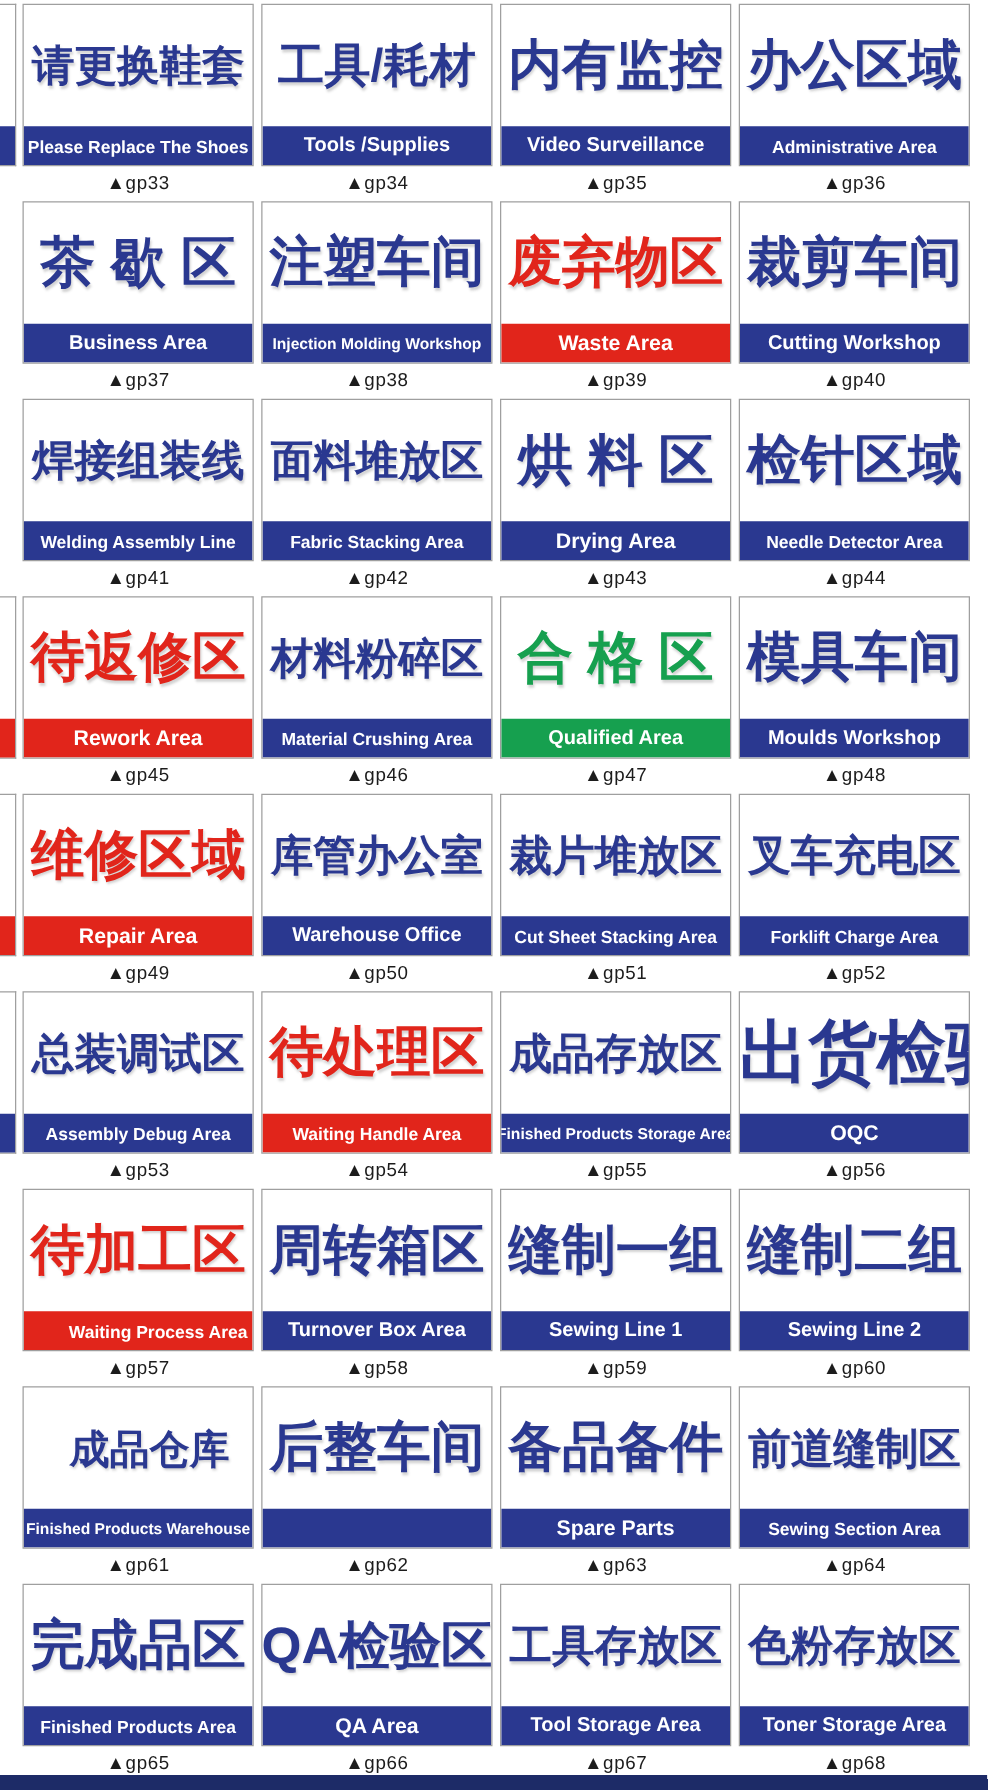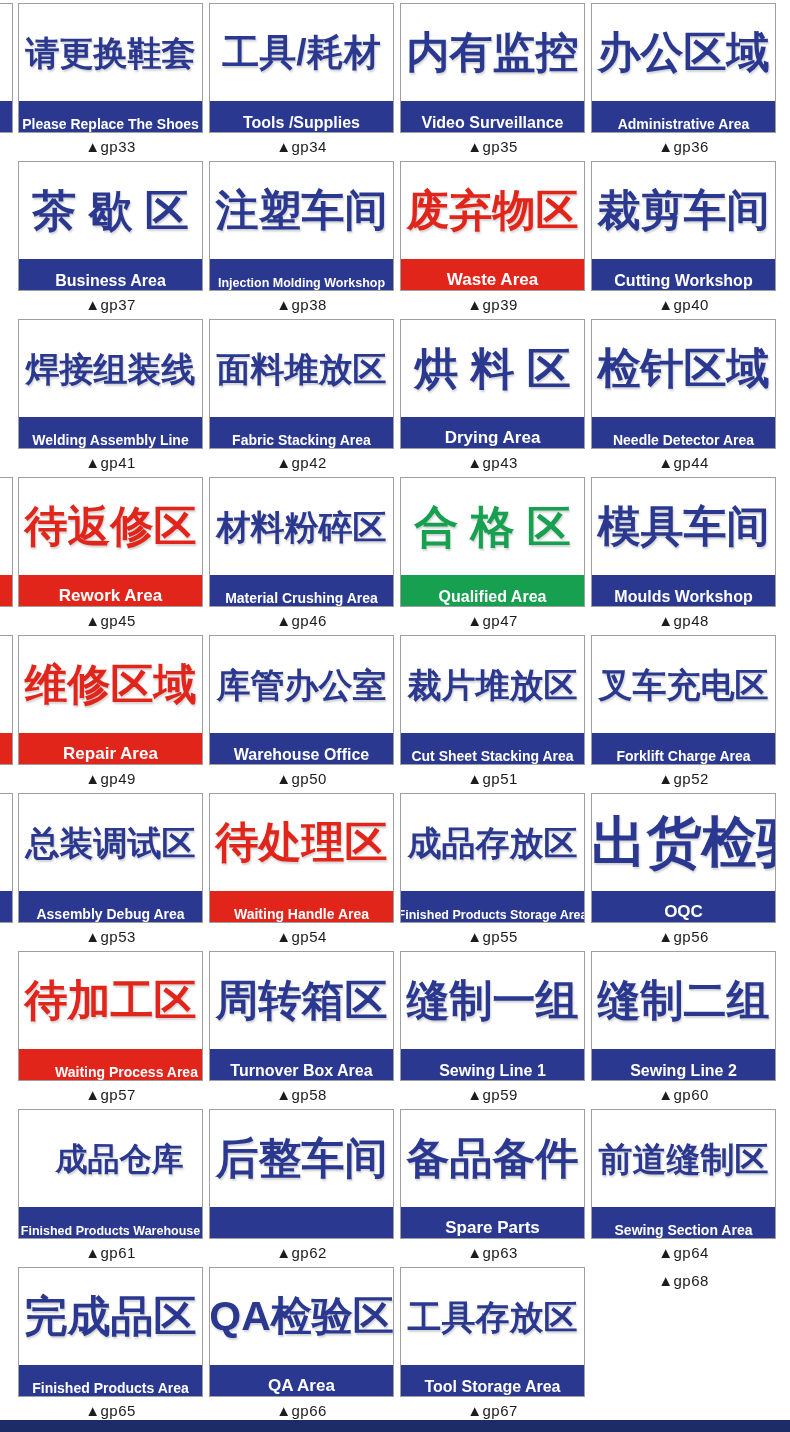--- a/index.html
+++ b/index.html
@@ -30,21 +30,21 @@
   .zh{
     flex:1;
     display:flex;align-items:center;justify-content:center;
     font-weight:bold;
     white-space:nowrap;
     text-shadow:1px 2px 2px rgba(50,50,50,.22);
     line-height:1;
   }
   .banner{
     height:31px;
-    display:flex;align-items:flex-end;justify-content:center;
+    display:flex;align-items:center;justify-content:center;
     color:#ffffff;font-weight:bold;
     white-space:nowrap;
   }
   .gp{
     height:26px;
     display:flex;align-items:center;justify-content:center;
     font-size:15px;color:#1c1c1c;letter-spacing:.5px;
   }
   
   .c-blue .zh{color:var(--blue);}   .c-blue .banner{background:var(--blue);}
@@ -411,20 +411,26 @@
     <div class="card c-blue">
       <div class="zh" style="font-size: 34px;">工具存放区</div>
       <div class="banner">
         <span class="en" style="font-size: 16px;">Tool Storage Area</span>
       </div>
     </div>
     <div class="gp">▲gp67</div>
   </div>
 
   <div class="cell">
+    <div class="card c-blue">
+      <div class="zh" style="font-size: 34px;">色粉存放区</div>
+      <div class="banner">
+        <span class="en" style="font-size: 16px;">Toner Storage Area</span>
+      </div>
+    </div>
     <div class="gp">▲gp68</div>
   </div>
 </div>
   <div id="bottombar" style="background: rgb(29, 43, 103);"></div>
 <div class="sliver" style="top: 3px;">
       <div class="sb" style="background: rgb(42, 56, 144);"></div>
     </div>
     <div class="sliver" style="top: 477px;">
       <div class="sb" style="background: rgb(225, 37, 27);"></div>
     </div>

